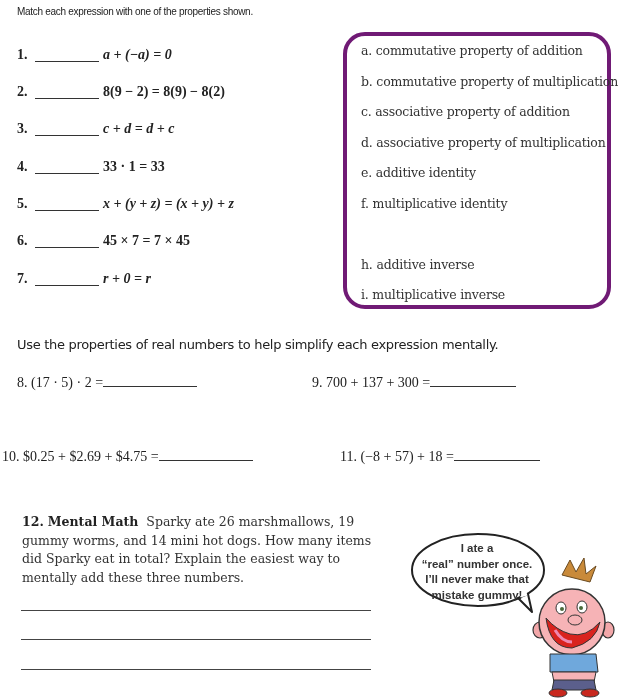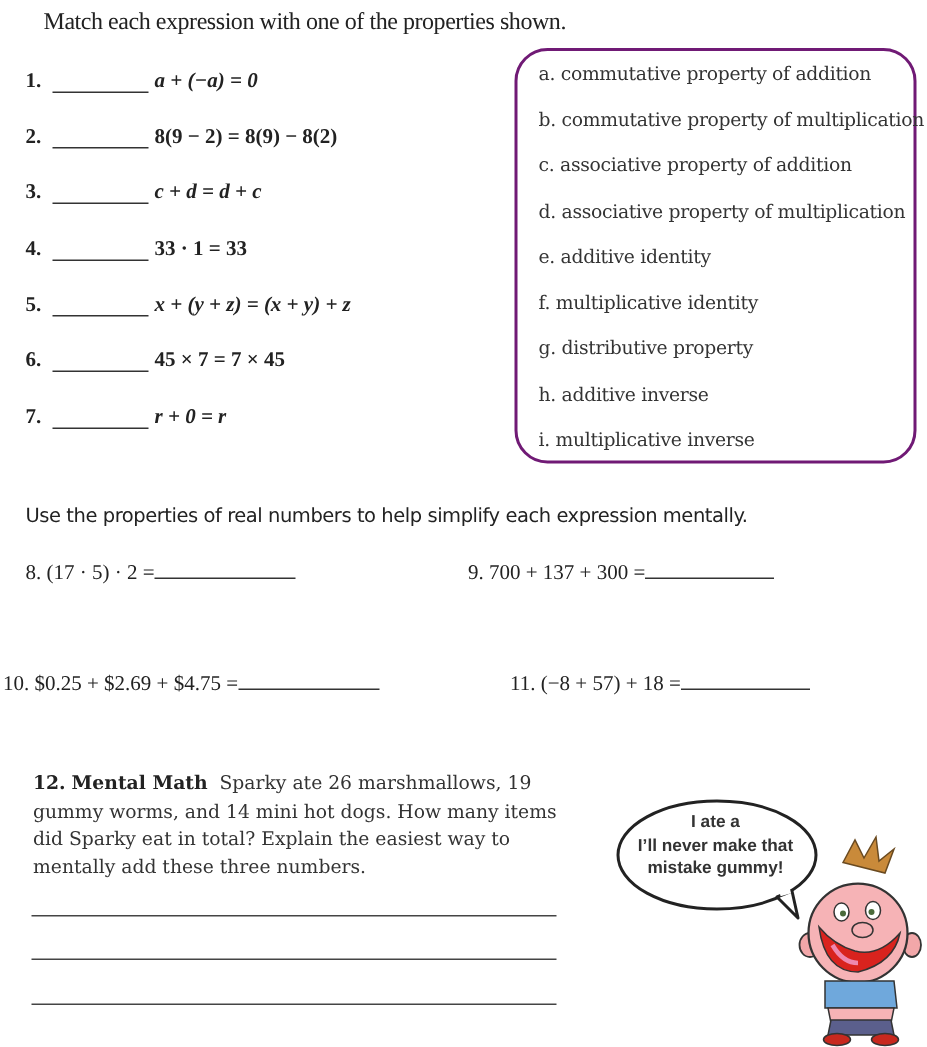--- a/index.html
+++ b/index.html
@@ -1,23 +1,23 @@
 <!DOCTYPE html>
 <html><head>
 <meta charset="utf-8">
 <style>
   html, body { margin:0; padding:0; background:#fff; }
   body { width:618px; height:698px; position:relative; overflow:hidden; color:#222; }
   .abs { position:absolute; }
-  .title { left:29px; top:6px; font-size:16px; font-family:Liberation Serif, serif; font-weight:300; letter-spacing:-0.3px; }
+  .title { left:17px; top:6px; font-size:10px; font-family:Liberation Sans, sans-serif; font-weight:300; letter-spacing:-0.3px; }
   .mrow { position:absolute; left:17px; height:20px; font-family:"Liberation Serif", serif; font-size:14px; font-weight:bold; }
   .mrow .num { position:absolute; left:0; top:0; }
   .mrow .blank { position:absolute; left:18px; top:14px; width:64px; border-bottom:1px solid #333; }
   .mrow .expr { position:absolute; left:86px; top:0; white-space:nowrap; }
-  .box { left:343px; top:32px; width:268px; height:277px; border:2px solid #701a75; border-radius:22px; box-sizing:border-box; }
+  .box { left:343px; top:32px; width:268px; height:277px; border:4px solid #701a75; border-radius:22px; box-sizing:border-box; }
   .prop { position:absolute; left:14px; font-family:"DejaVu Serif", serif; font-size:12.5px; color:#333; white-space:nowrap; letter-spacing:-0.2px; }
   .instr { left:17px; top:337px; font-size:13px; font-family:"DejaVu Sans", sans-serif; letter-spacing:-0.3px; }
   .prob { position:absolute; font-family:"Liberation Serif", serif; font-size:14px; font-weight:normal; white-space:nowrap; }
   .ans { display:inline-block; border-bottom:1px solid #333; vertical-align:baseline; height:10px; }
   .p12 { left:22px; top:513px; width:370px; font-family:"DejaVu Serif", serif; font-size:12.5px; line-height:18.5px; color:#333; }
   .p12 b { color:#222; }
   .wline { position:absolute; left:21px; width:350px; border-bottom:1.5px solid #444; }
   .bubble-text { position:absolute; left:420px; top:541px; width:114px; text-align:center; font-family:"Liberation Sans", sans-serif; font-weight:bold; font-size:11.5px; line-height:15.5px; color:#333; }
 </style>
 </head>
@@ -61,21 +61,20 @@
   <span class="expr" style="font-style:italic;">r + 0 = r</span>
 </div>
 
 <div class="abs box">
   <div class="prop" style="top:7px;">a. commutative property of addition</div>
   <div class="prop" style="top:38px;">b. commutative property of multiplication</div>
   <div class="prop" style="top:68px;">c. associative property of addition</div>
   <div class="prop" style="top:99px;">d. associative property of multiplication</div>
   <div class="prop" style="top:129px;text-align:right;">e. additive identity</div>
   <div class="prop" style="top:160px;">f. multiplicative identity</div>
-  <div class="prop" style="top:190px;">g. distributive property</div>
   <div class="prop" style="top:221px;">h. additive inverse</div>
   <div class="prop" style="top:251px;">i. multiplicative inverse</div>
 </div>
 
 <div class="abs instr">Use the properties of real numbers to help simplify each expression mentally.</div>
 
 <div class="prob" style="left:17px; top:375px;">
   <span>8.</span>
   <span>(17 · 5) · 2 =</span><span class="ans" style="width:94px;"></span>
 </div>
@@ -121,15 +120,16 @@
     <path d="M155 100 Q162 112 172 112" fill="none" stroke="#ee88b0" stroke-width="3"></path>
     <path d="M150 124 L196 124 L198 142 L150 142 Z" fill="#6fa8dc" stroke="#333" stroke-width="1"></path>
     <path d="M152 142 L196 142 L194 152 L154 152 Z" fill="#f6b3b6" stroke="#333" stroke-width="1"></path>
     <path d="M154 150 L194 150 L196 160 L152 160 Z" fill="#5b5f8c" stroke="#333" stroke-width="1"></path>
     <ellipse cx="158" cy="163" rx="9" ry="4" fill="#c8281e" stroke="#333"></ellipse>
     <ellipse cx="190" cy="163" rx="9" ry="4" fill="#c8281e" stroke="#333"></ellipse>
   </g>
 </svg>
 <div class="bubble-text">
   <div>I ate a</div>
+  <div>“real” number once.</div>
   <div>I’ll never make that</div>
   <div>mistake gummy!</div>
 </div>
 
 </body></html>

